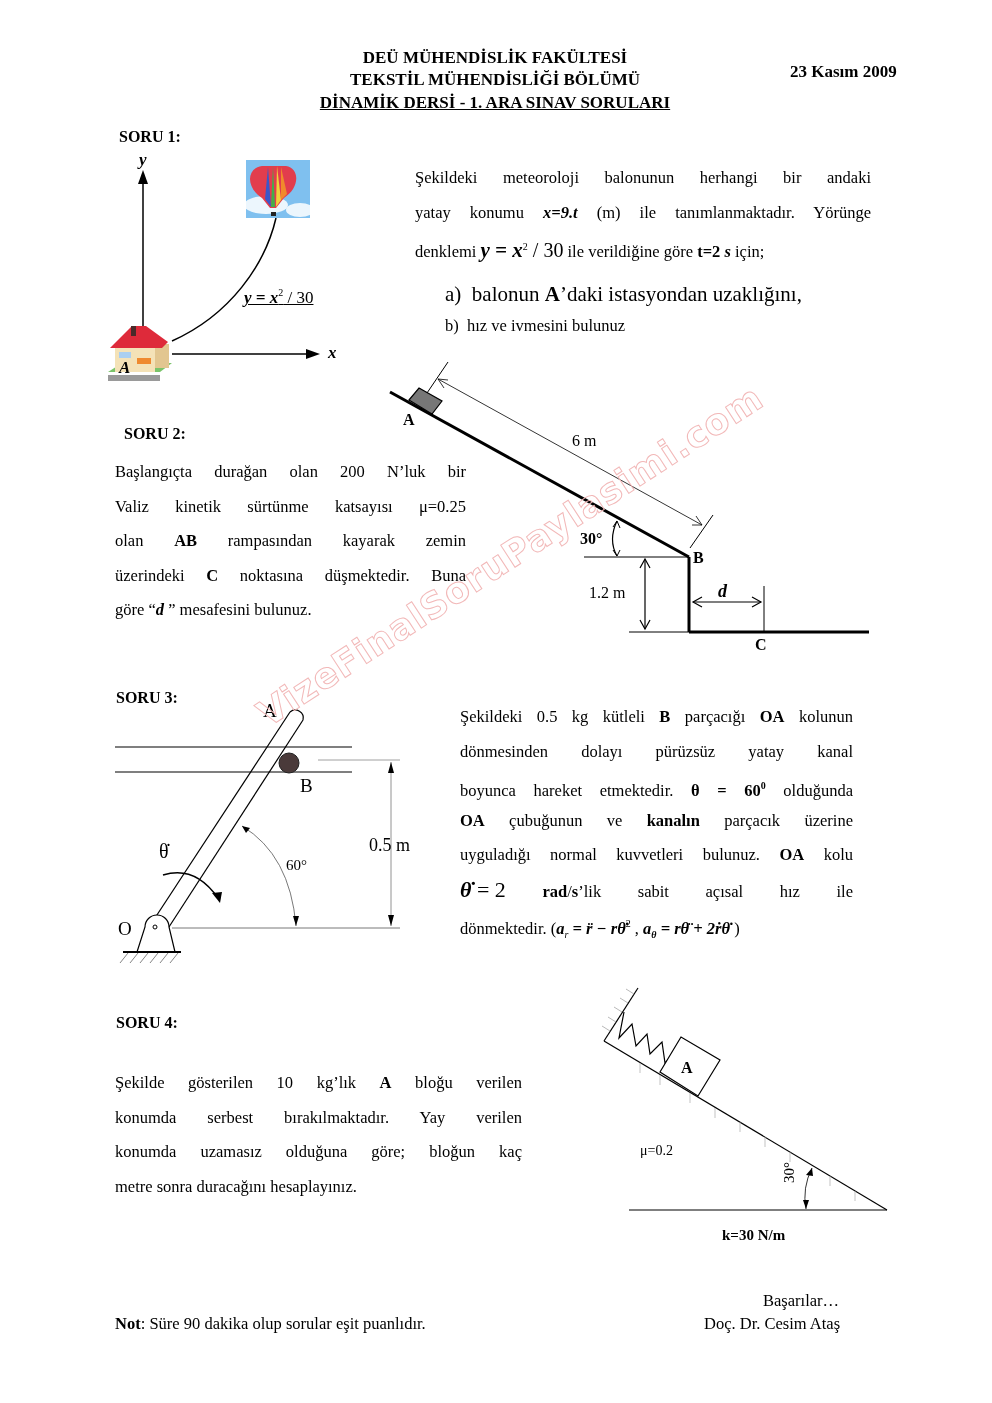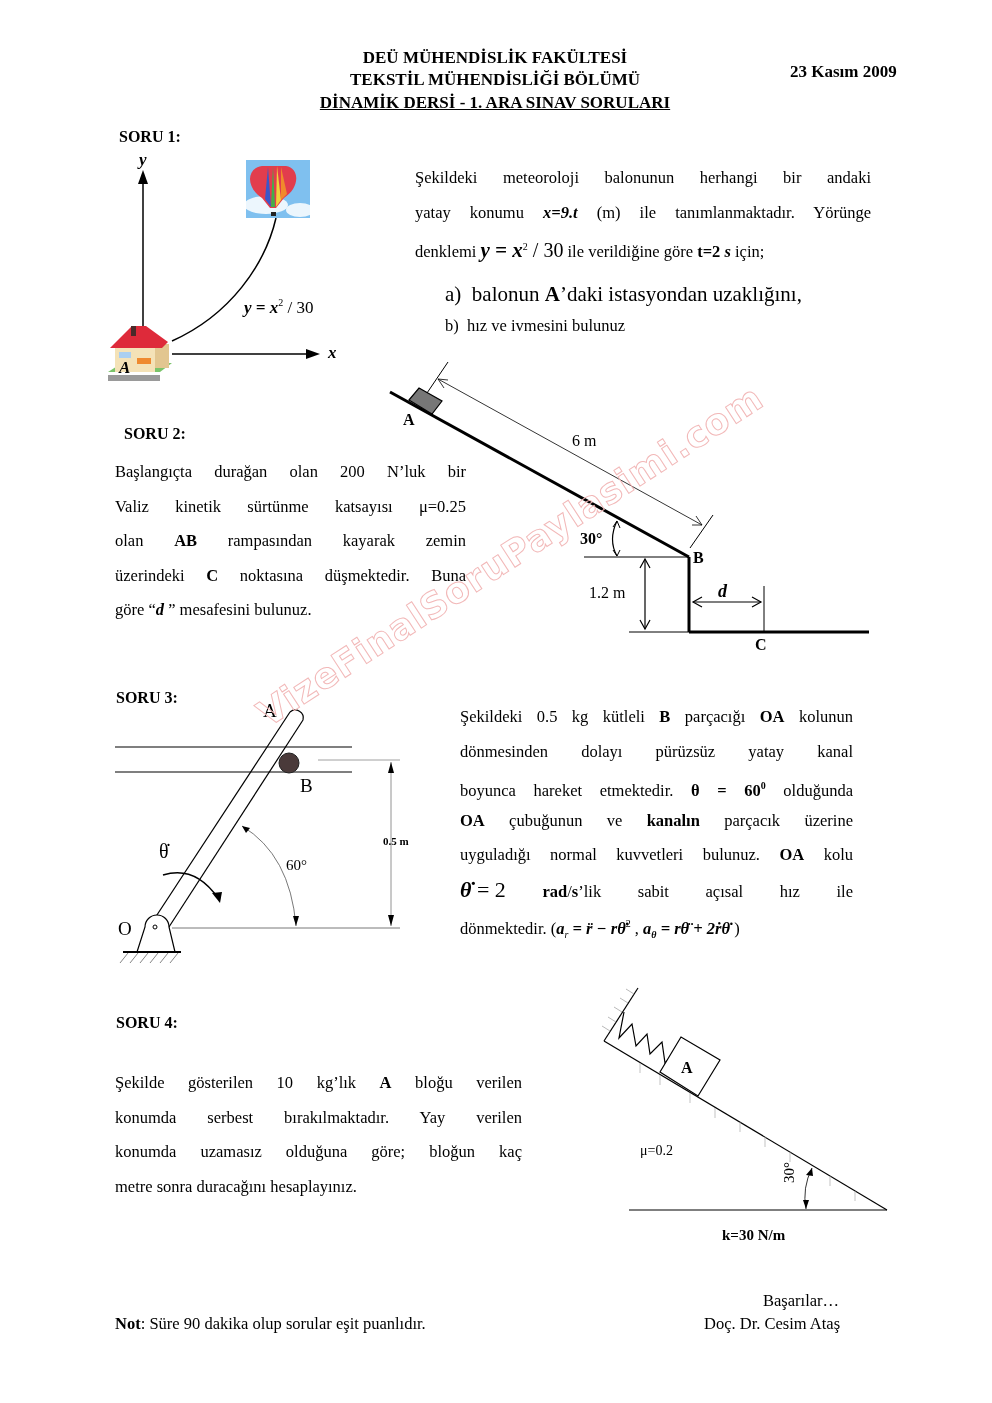--- a/index.html
+++ b/index.html
@@ -61,21 +61,21 @@
     <rect x="155" y="344" width="14" height="24" fill="#e2c690"></rect>
     <rect x="137" y="358" width="14" height="6" fill="#ef8a2f"></rect>
     <rect x="119" y="352" width="12" height="6" fill="#aacff0"></rect>
     <polygon points="110,348 162,348 168,342 146,326 132,326" fill="#de2a3a"></polygon>
     <rect x="131" y="326" width="5" height="10" fill="#4a2a2a"></rect>
   </g>
 </svg>
 <div class="lbl bi" style="left:139px; top:150px; font-size:17px;">y</div>
 <div class="lbl bi" style="left:328px; top:343px; font-size:17px;">x</div>
 <div class="lbl bi" style="left:119px; top:358px; font-size:17px;">A</div>
-<div class="lbl" style="left:244px; top:297px; font-size:17px;">
+<div class="lbl" style="left:244px; top:287px; font-size:17px;text-decoration:underline;">
   <span class="bi">y = x</span><sup class="s">2</sup><span> / 30</span>
 </div>
 
 <div class="para" style="left:415px; top:161px; width:456px;">
   <span class="ln">Şekildeki meteoroloji balonunun herhangi bir andaki</span>
   <span class="ln"><span>yatay konumu </span><span class="bi">x=9.t</span><span> (m) ile tanımlanmaktadır. Yörünge</span></span>
   <span class="ln last"><span>denklemi </span><span class="bi" style="font-size:21px;">y = x</span><sup class="s">2</sup><span style="font-size:20px;"> / 30</span><span> ile verildiğine göre </span><span class="b">t</span><span class="b">=2 </span><span class="bi">s</span><span> için;</span></span>
 </div>
 <div class="lbl" style="left:445px; top:282px; font-size:21px;">
   <span>a)</span>&nbsp;&nbsp;<span>balonun </span><span class="b">A</span><span>’daki istasyondan uzaklığını,</span>
@@ -172,21 +172,21 @@
   <line x1="318" y1="760" x2="400" y2="760" stroke="#888" stroke-width="0.8"></line>
   <line x1="391" y1="762" x2="391" y2="926" stroke="#777" stroke-width="0.8"></line>
   <polygon points="391,762 388,773 394,773" fill="#000"></polygon>
   <polygon points="391,926 388,915 394,915" fill="#000"></polygon>
 </svg>
 <div class="lbl" style="left:263px; top:700px; font-size:19px;">A</div>
 <div class="lbl" style="left:300px; top:775px; font-size:19px;">B</div>
 <div class="lbl" style="left:118px; top:918px; font-size:19px;">O</div>
 <div class="lbl" style="left:159px; top:840px; font-size:20px;">θ̇</div>
 <div class="lbl" style="left:286px; top:857px; font-size:15px;">60°</div>
-<div class="lbl" style="left:383px; top:835px; font-size:11px;font-weight:bold;">0.5 m</div>
+<div class="lbl" style="left:369px; top:835px; font-size:18px;">0.5 m</div>
 
 <div class="para" style="left:460px; top:700px; width:393px;">
   <span class="ln"><span>Şekildeki 0.5 kg kütleli </span><span class="b">B</span><span> parçacığı </span><span class="b">OA</span><span> kolunun</span></span>
   <span class="ln">dönmesinden dolayı pürüzsüz yatay kanal</span>
   <span class="ln"><span>boyunca hareket etmektedir. </span><span class="b">θ = 60</span><sup class="s b">0</sup><span> olduğunda</span></span>
   <span class="ln"><span class="b">OA</span><span> çubuğunun ve </span><span class="b">kanalın</span><span> parçacık üzerine</span></span>
   <span class="ln"><span>uyguladığı normal kuvvetleri bulunuz.  </span><span class="b">OA</span><span> kolu</span></span>
   <span class="ln" style="display:flex; justify-content:space-between; align-items:baseline;">
     <span style="font-size:22px;"><span class="bi">θ̇</span><span> = 2</span></span>
     <span><span class="b">rad</span><span>/</span><span class="b">s</span><span>’lik</span></span>

